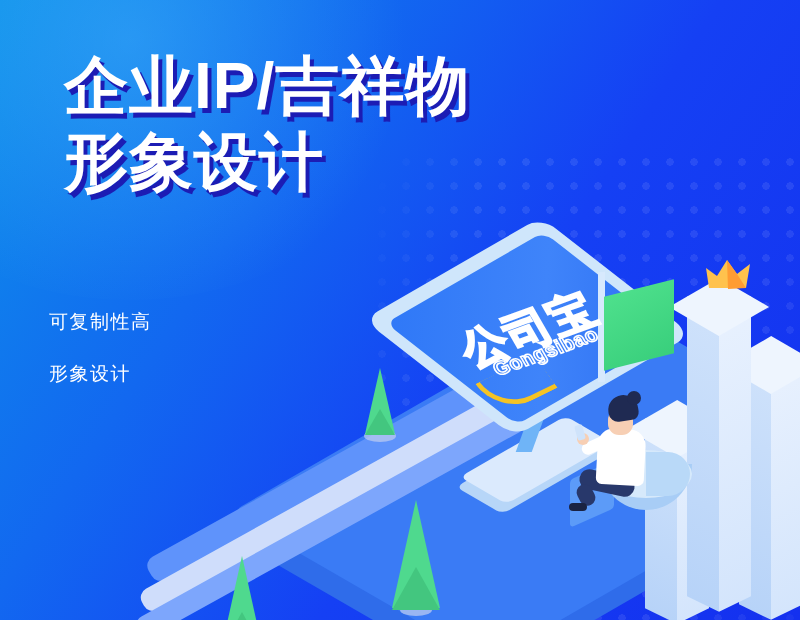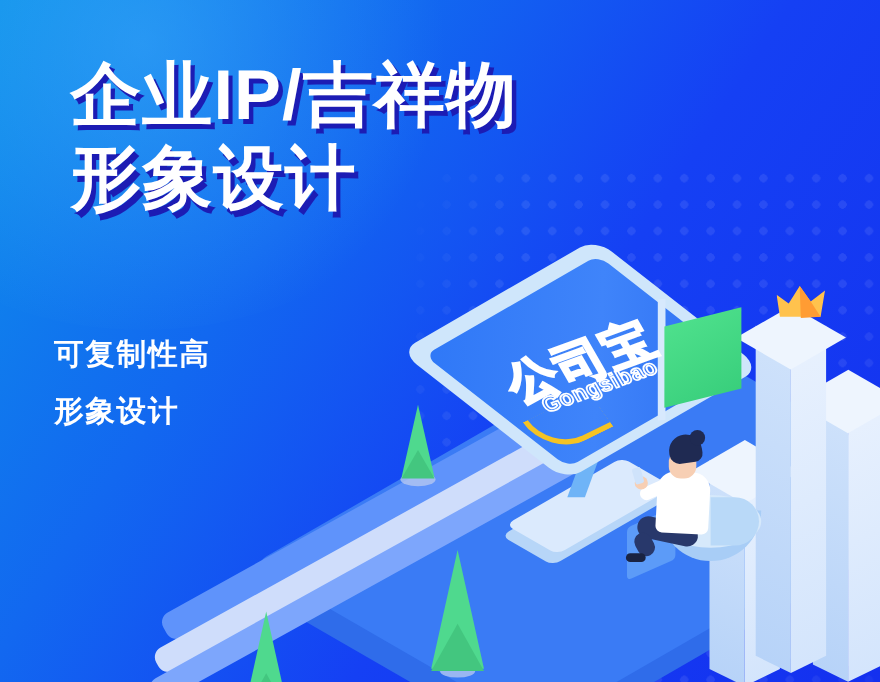--- a/index.html
+++ b/index.html
@@ -28,21 +28,21 @@
 
   
   .headline{position:absolute;left:64px;top:48px;width:620px;}
   .h-line{
     font-size:64px;line-height:76px;font-weight:700;color:#ffffff;
     letter-spacing:1px;white-space:nowrap;
     text-shadow:4px 5px 0 #1c1cb4;
   }
   .sublist{position:absolute;left:49px;top:296px;}
   .sub-line{
-    font-size:27px;line-height:52px;color:#ffffff;font-weight:700;
+    font-size:19px;line-height:52px;color:#ffffff;font-weight:400;
     letter-spacing:1.5px;white-space:nowrap;
   }
 
   
   .scene{position:absolute;left:0;top:0;width:800px;height:620px;}
 
   
   .platform{
     position:absolute;left:330px;top:330px;width:430px;height:300px;
     background:#3a7bf5;

